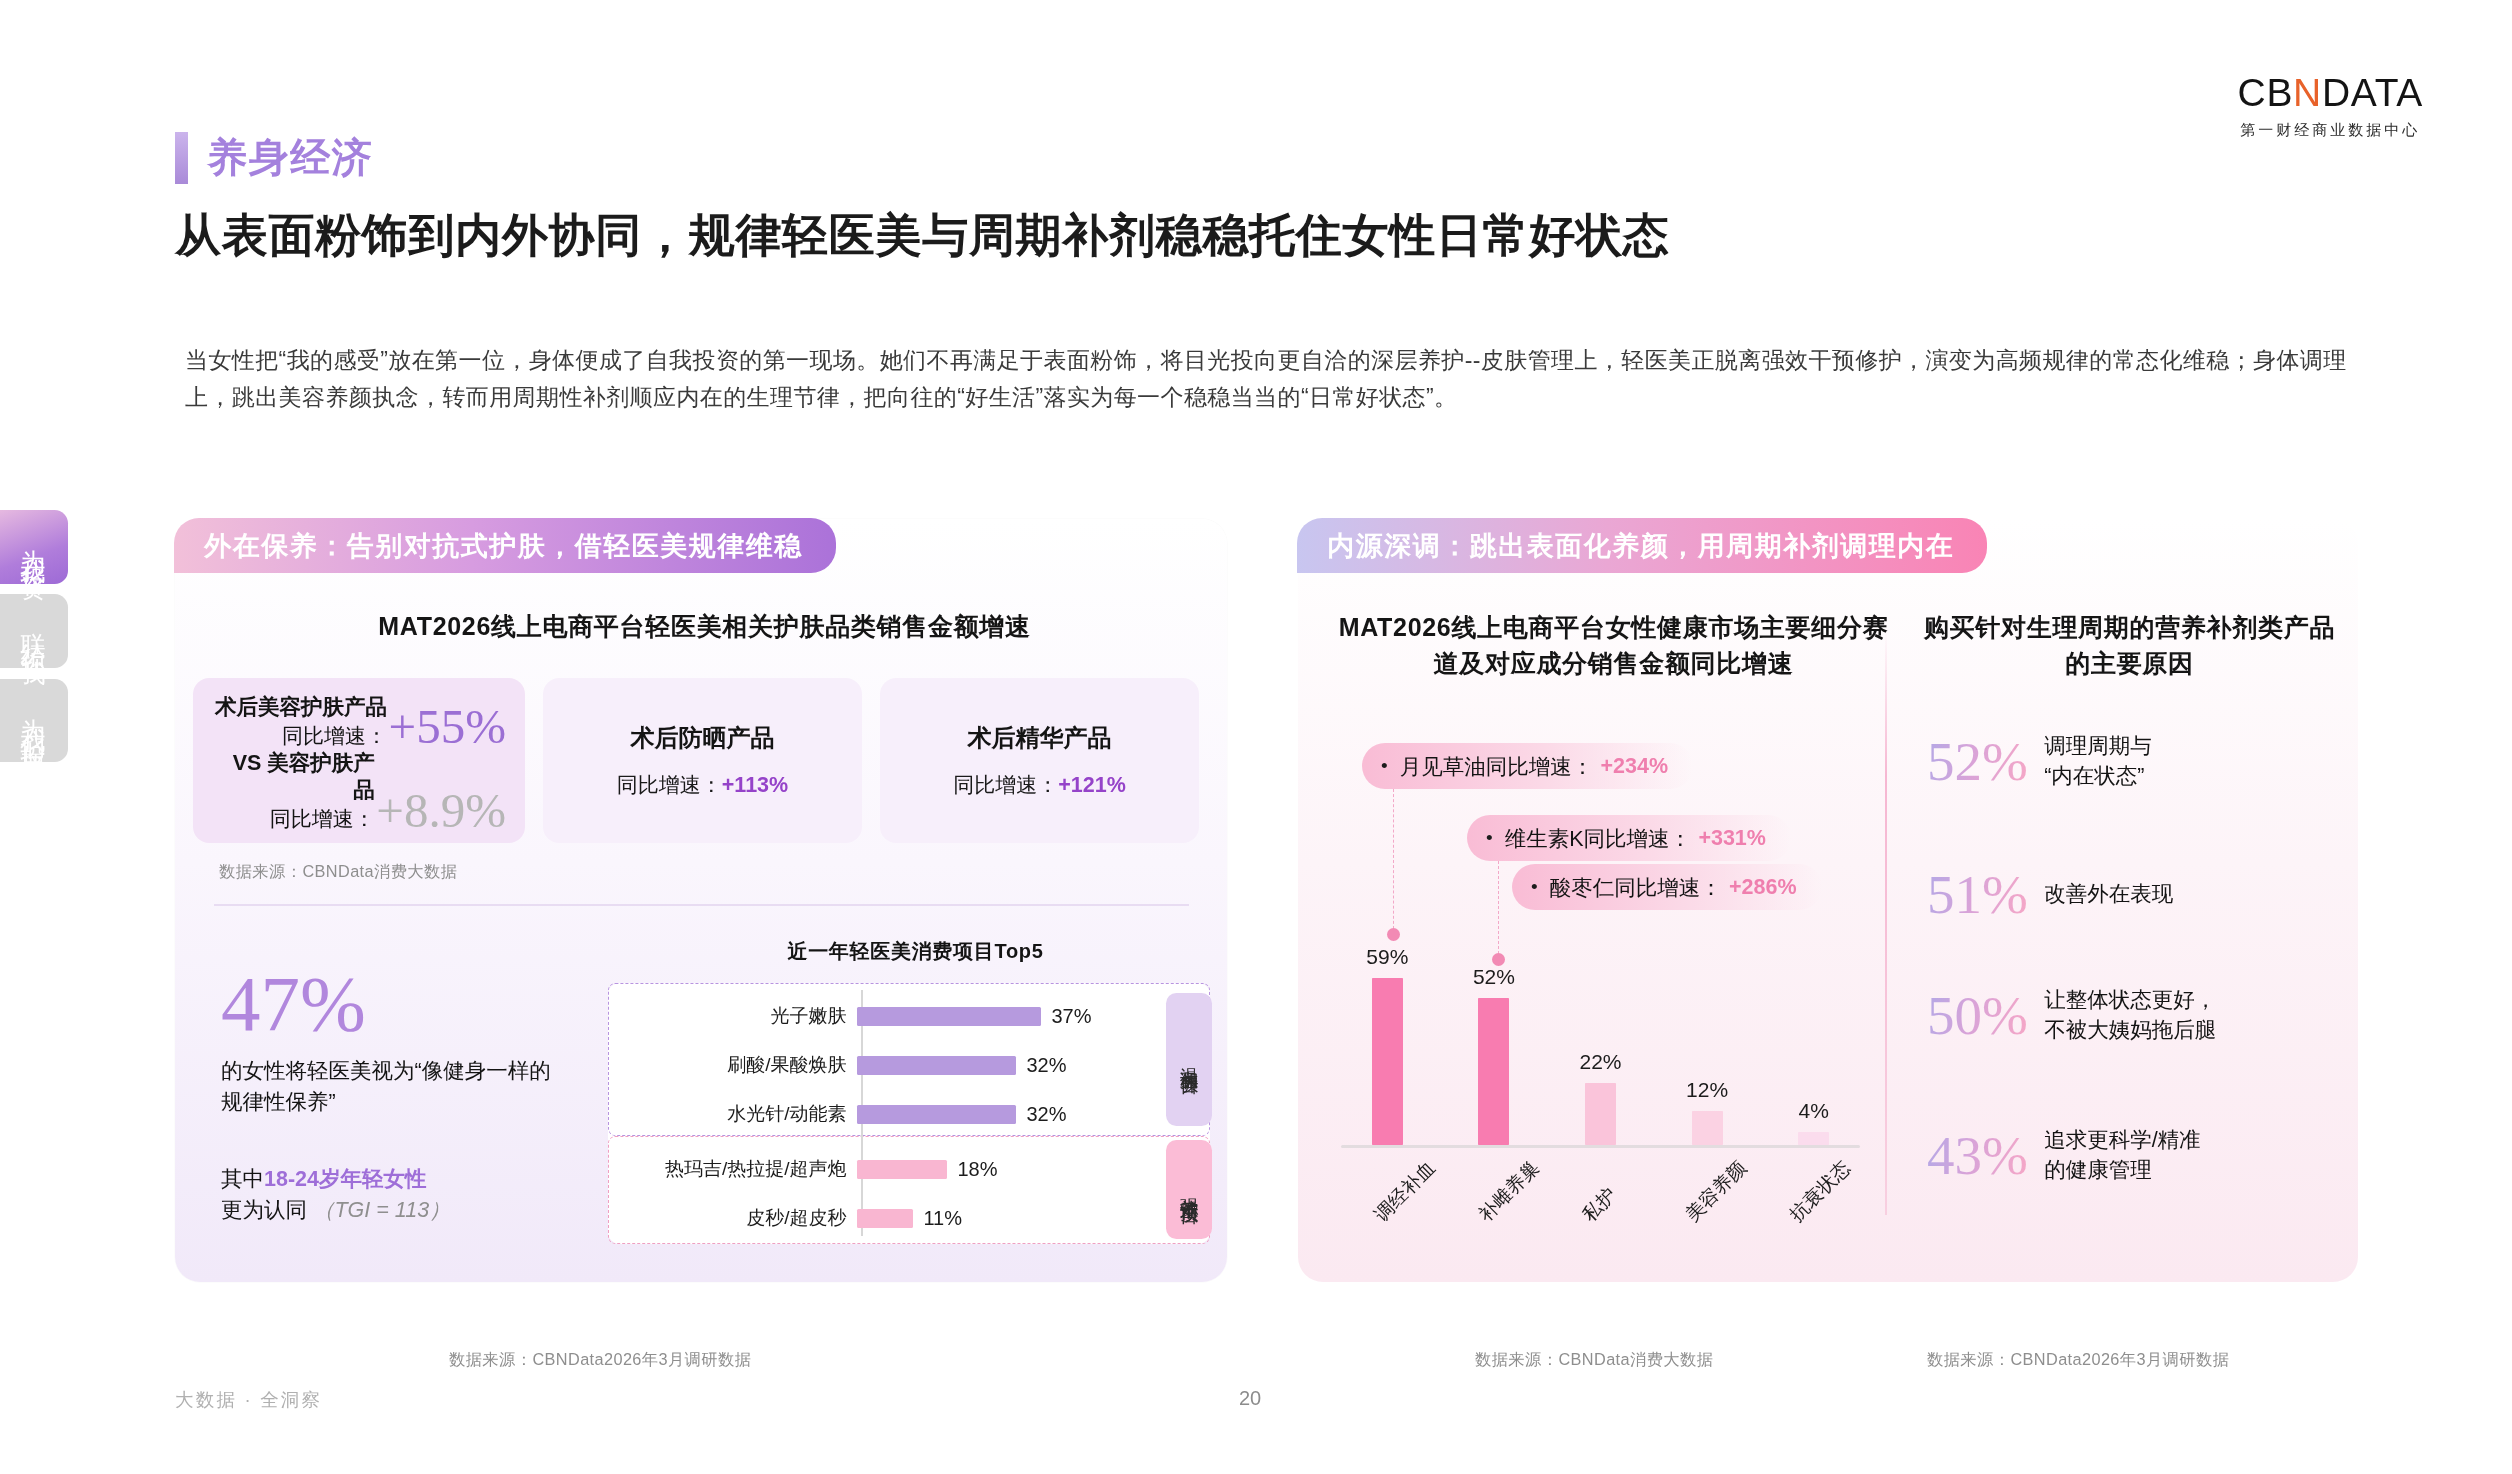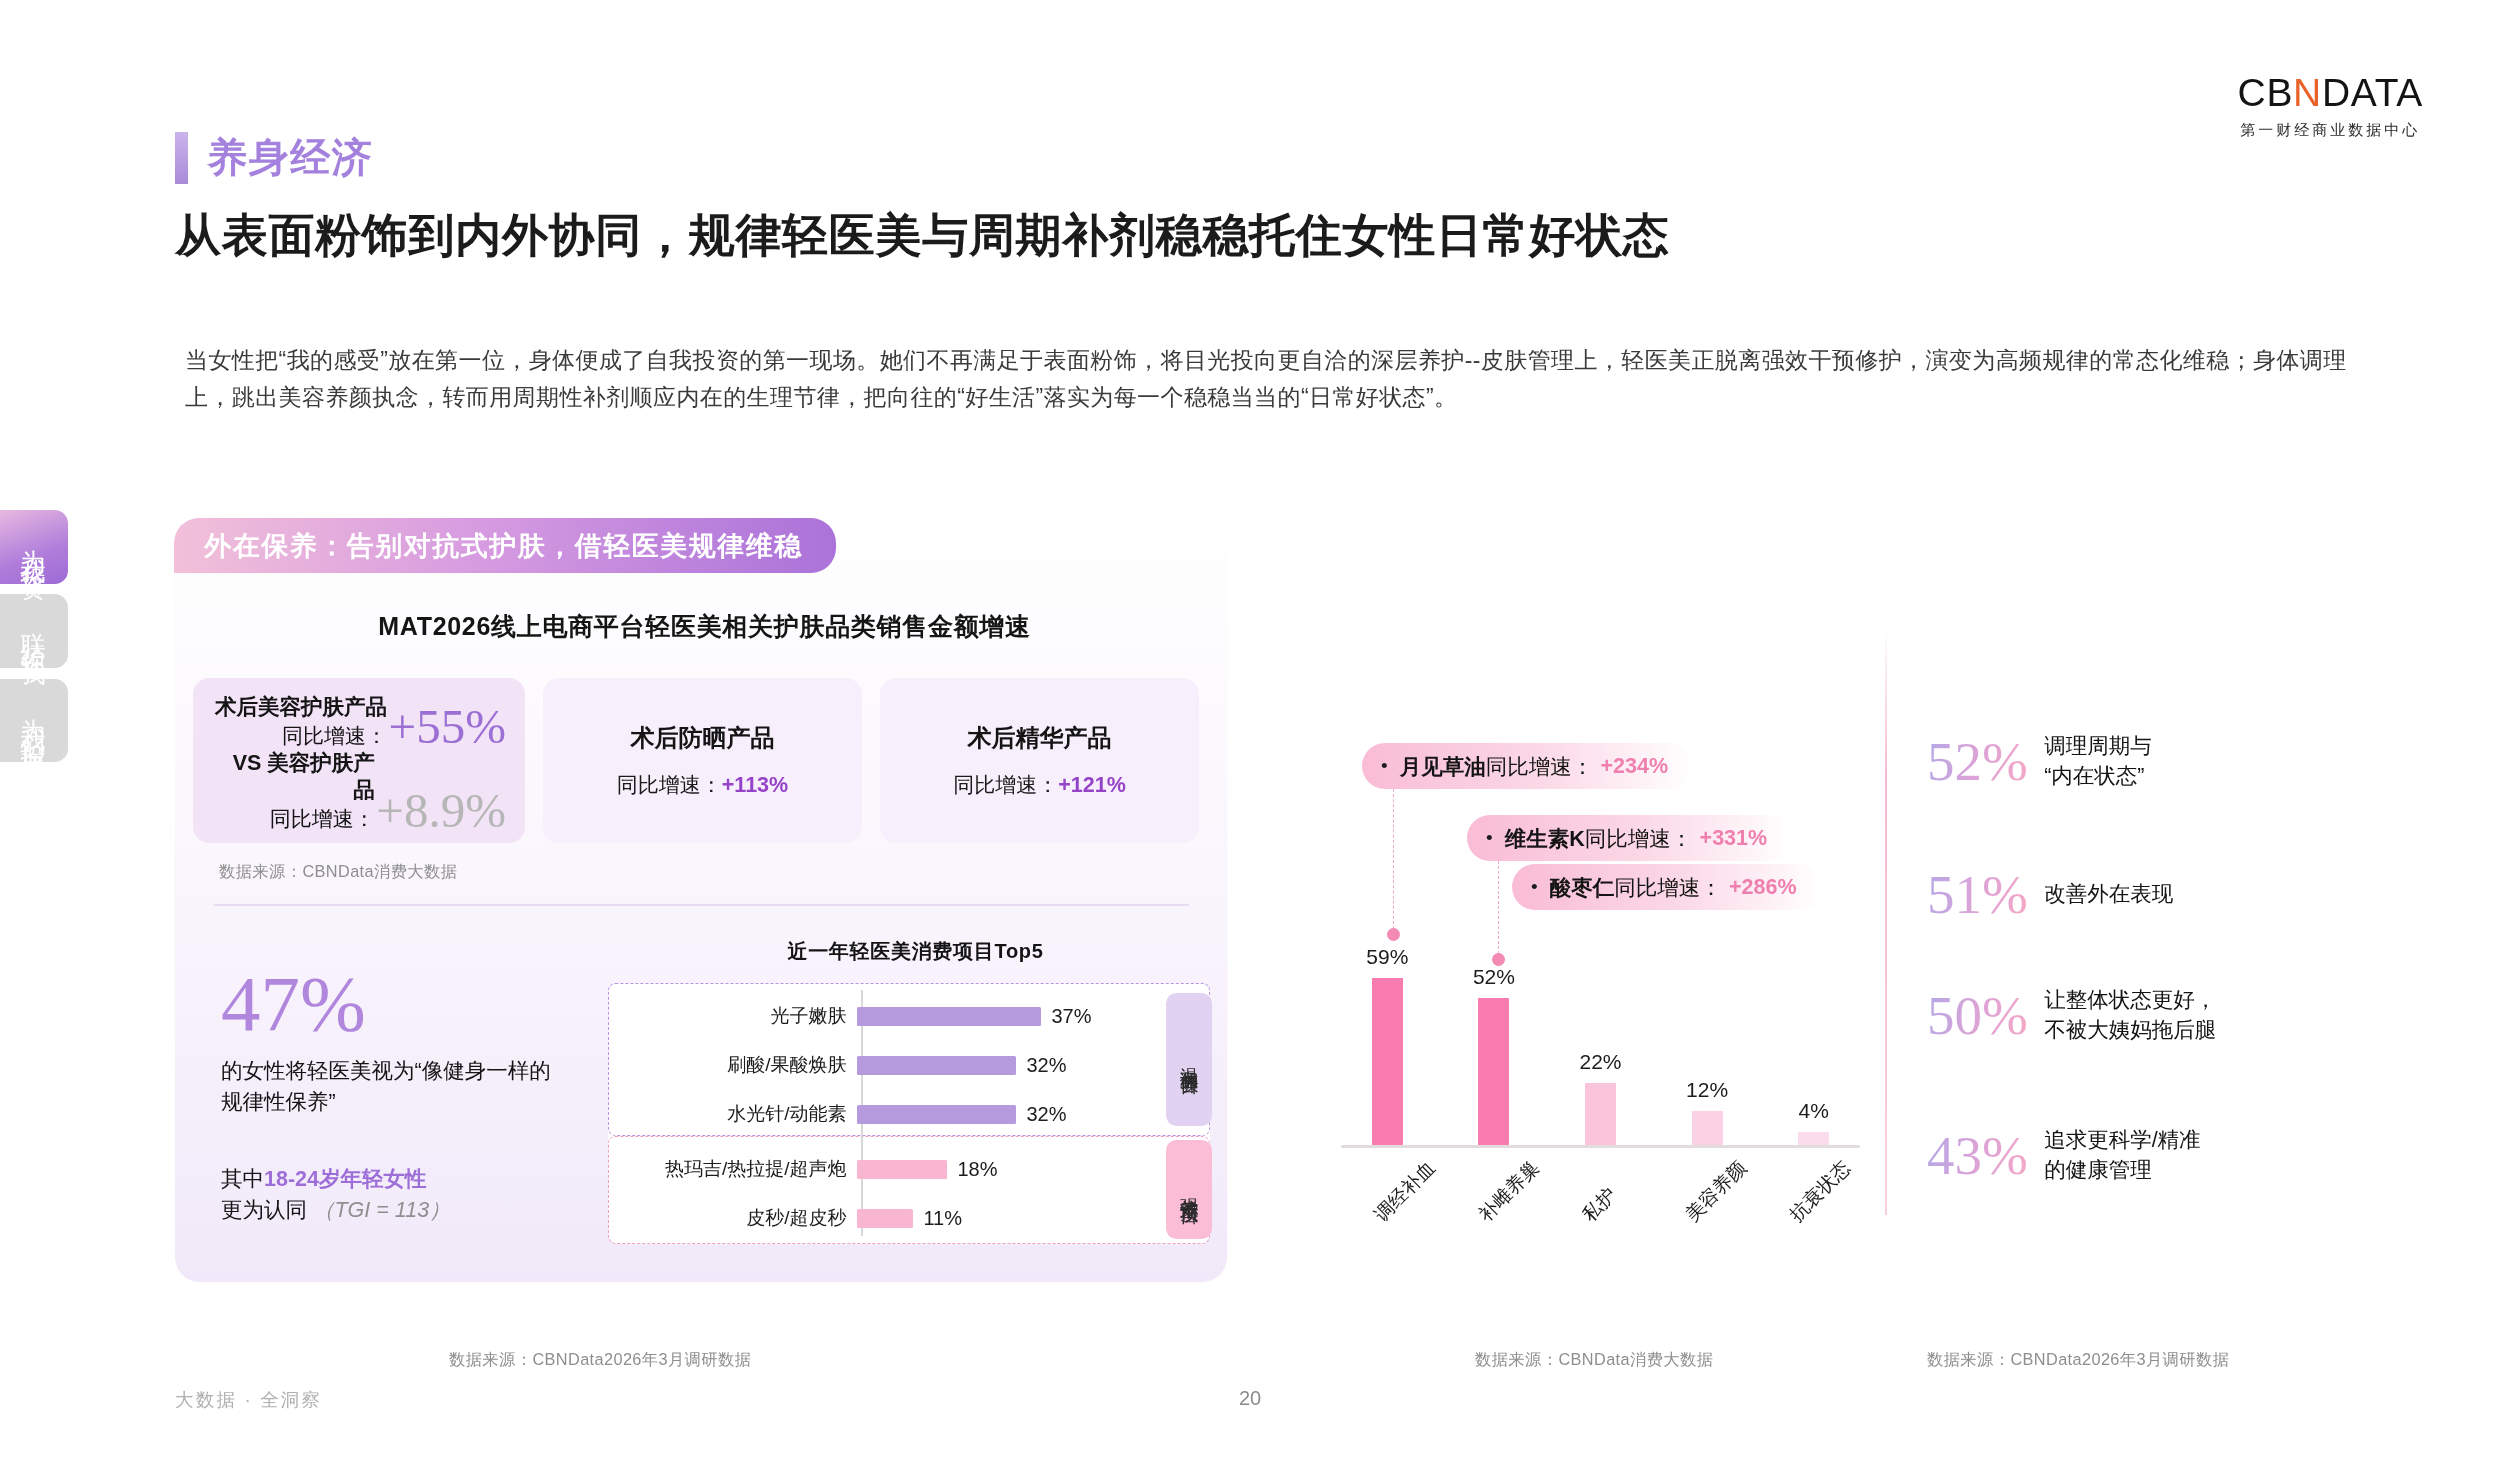--- a/index.html
+++ b/index.html
@@ -123,21 +123,21 @@
          font-size:18.5px; letter-spacing:2.2px; line-height:1.1; }
   .tag-mild   { top:10.4px; height:133px; background:#e2d2f2; color:#2a2a2a; }
   .tag-strong { top:157px; height:99px; background:#fbbcd6; color:#2a2a2a; }
 
   
   .callout {
     position:absolute; height:46px; border-radius:23px; display:flex; align-items:center;
     padding:0 25px 0 19px; font-size:21.5px; color:#141414; white-space:nowrap;
   }
   .callout .dot { font-size:19px; margin-right:12px; color:#1c1c1c; }
-  .callout b { font-weight:700; }
+  .callout b { font-weight:400; }
   .callout .pct { color:#ef7fae; font-weight:700; margin-left:7.4px; }
   .c1 { left:1362px; top:743px; background:linear-gradient(90deg,#f9bcd5 0%, #fbd9e7 55%, rgba(253,235,243,0) 100%); }
   .c2 { left:1467px; top:815px; background:linear-gradient(90deg,#f9bcd5 0%, #fbd9e7 55%, rgba(253,235,243,0) 100%); }
   .c3 { left:1512px; top:864px; background:linear-gradient(90deg,#f9bcd5 0%, #fbd9e7 55%, rgba(253,235,243,0) 100%); }
 
   .leader { position:absolute; border-left:1.5px dashed #f3a8c8; }
   .leader-dot { position:absolute; width:13.3px; height:13.3px; border-radius:50%; background:#f28ab4; }
 
   
   .rchart { position:absolute; left:1341px; top:916px; width:519px; height:319px; }
@@ -262,20 +262,25 @@
         <div class="bar-val">11%</div>
       </div>
 
       <div class="tag tag-mild">温和保养项目</div>
       <div class="tag tag-strong">强效干预项目</div>
     </div>
   </div>
 
   <div class="src-note" style="left:449px; top:1349px;">数据来源：CBNData2026年3月调研数据</div>
 
+  <div class="panel panel-right">
+    <div class="banner banner-right">内源深调：跳出表面化养颜，用周期补剂调理内在</div>
+    <div class="panel-title" style="left:34px; top:90px; width:563px;">MAT2026线上电商平台女性健康市场主要细分赛道及对应成分销售金额同比增速</div>
+    <div class="panel-title" style="left:624px; top:90px; width:415px;">购买针对生理周期的营养补剂类产品的主要原因</div>
+  </div>
 
   <div class="leader" style="left:1393px; top:789px; height:145px;"></div>
   <div class="leader-dot" style="left:1387px; top:928px;"></div>
   <div class="leader" style="left:1498px; top:861px; height:98px;"></div>
   <div class="leader-dot" style="left:1492px; top:953px;"></div>
 
   <div class="callout c1">
     <span class="dot">•</span>
     <b>月见草油</b>
     <span>同比增速：</span>

